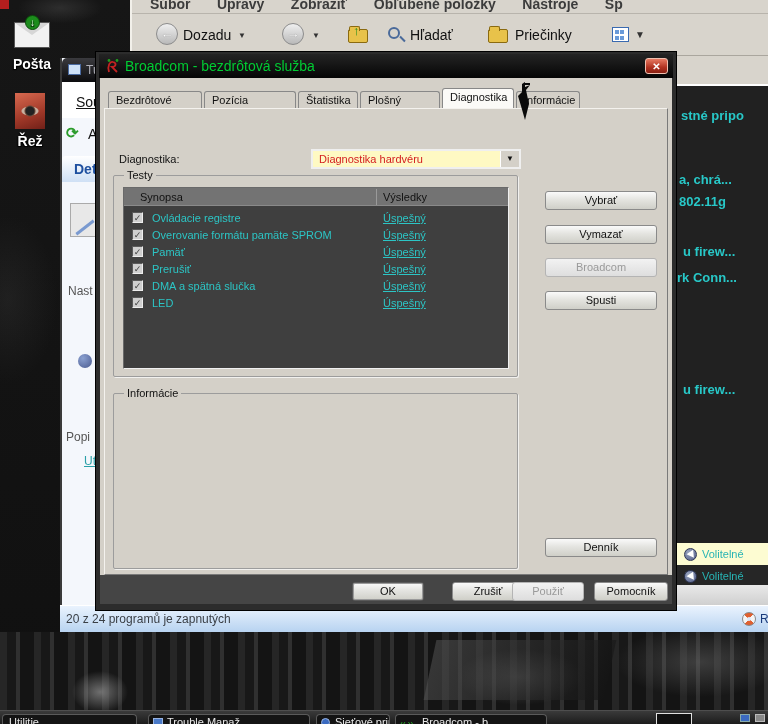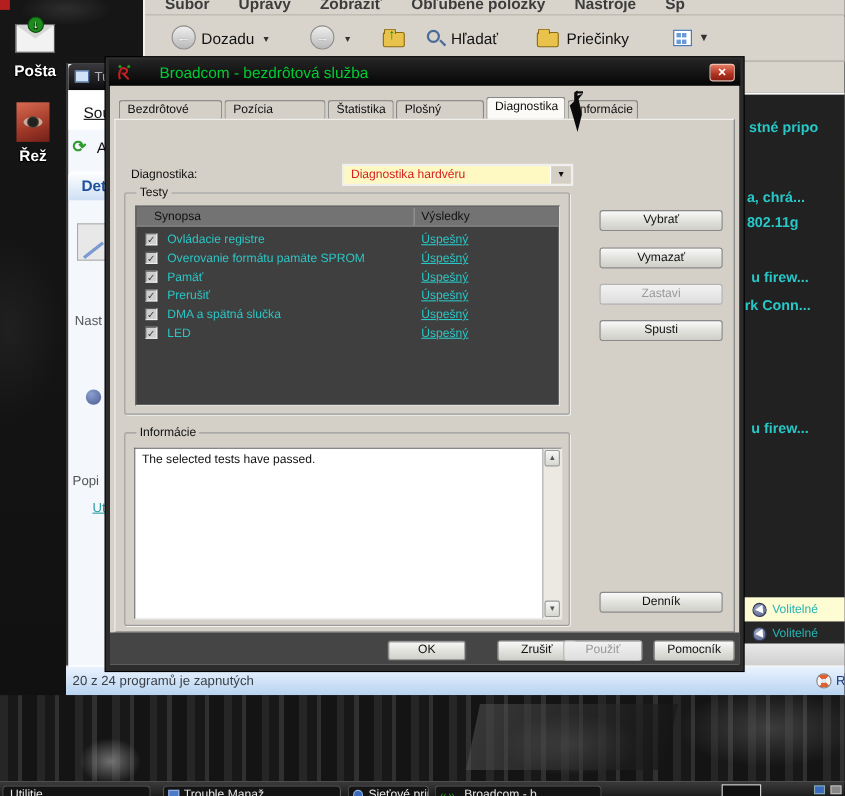--- a/index.html
+++ b/index.html
@@ -103,21 +103,21 @@
               background:conic-gradient(#e06030 0 12%, #f4f4f4 0 37%, #e06030 0 62%, #f4f4f4 0 87%, #e06030 0); }
   .lifebuoy:after { content:""; position:absolute; left:4px; top:4px; width:4px; height:4px;
               border-radius:50%; background:#dceafc; }
   #statusbar .r-frag { position:absolute; left:700px; top:6px; font-size:12px; color:#1a3a7a; }
 
   
   #dialog { left:96px; top:52px; width:580px; height:558px; background:#2c2c2c;
             box-shadow:0 0 0 1px #000; }
   #dlg-title { position:absolute; left:3px; top:2px; right:3px; height:24px;
                background:linear-gradient(#242424,#050505); }
-  #dlg-title .cap { position:absolute; left:26px; top:4px; font-size:14px; color:#00cc33;margin-left:20px; }
+  #dlg-title .cap { position:absolute; left:26px; top:4px; font-size:14px; color:#00cc33; }
   .brand-icon { position:absolute; left:6px; top:4px; width:16px; height:16px; }
   .close-btn { position:absolute; right:5px; top:4px; width:23px; height:16px; border-radius:3px;
                background:linear-gradient(#e87a62,#b03220 60%,#8a2012); border:1px solid #f0c0b0;
                color:#fff; font-size:10px; font-weight:bold; text-align:center; line-height:15px; }
   #dlg-body { position:absolute; left:4px; top:26px; width:572px; height:526px; background:#d4d0c8; }
 
   .tabs { position:absolute; left:8px; top:10px; height:20px; }
   .tab { position:relative; float:left; height:17px; margin-top:3px; margin-right:2px; padding:0 7px;
          font-size:11px; color:#111; background:#d4d0c8; border:1px solid #888;
          border-bottom:none; border-radius:3px 3px 0 0; line-height:16px; }
@@ -362,32 +362,25 @@
             <div class="test-row" style="top:107px;">
               <span class="chk">✓</span>
               <span class="t-name">LED</span>
               <span class="t-res">Úspešný</span>
             </div>
           </div>
         </div>
 
         <div class="btn" style="left:440px; top:82px; width:112px;">Vybrať</div>
         <div class="btn" style="left:440px; top:116px; width:112px;">Vymazať</div>
-        <div class="btn disabled" style="left:440px; top:149px; width:112px;">Zastavi</div>
+        <div class="btn disabled" style="left:440px; top:149px; width:112px;">Broadcom</div>
         <div class="btn" style="left:440px; top:182px; width:112px;">Spusti</div>
 
         <div class="groupbox" style="left:8px; top:284px; width:405px; height:176px;">
           <span class="legend">Informácie</span>
-          <div class="infobox">
-            <span class="txt">The selected tests have passed.</span>
-            <div class="vscroll">
-              <div class="sc-btn" style="top:1px;">▲</div>
-              <div class="sc-btn" style="bottom:1px;">▼</div>
-            </div>
-          </div>
         </div>
 
         <div class="btn" style="left:440px; top:429px; width:112px;">Denník</div>
       </div>
 
       <div class="dark-strip">
         <div class="btn default" style="left:252px; top:7px; width:72px;">OK</div>
         <div class="btn" style="left:352px; top:7px; width:72px;">Zrušiť</div>
         <div class="btn disabled" style="left:412px; top:7px; width:72px;">Použiť</div>
         <div class="btn" style="left:494px; top:7px; width:74px;">Pomocník</div>

